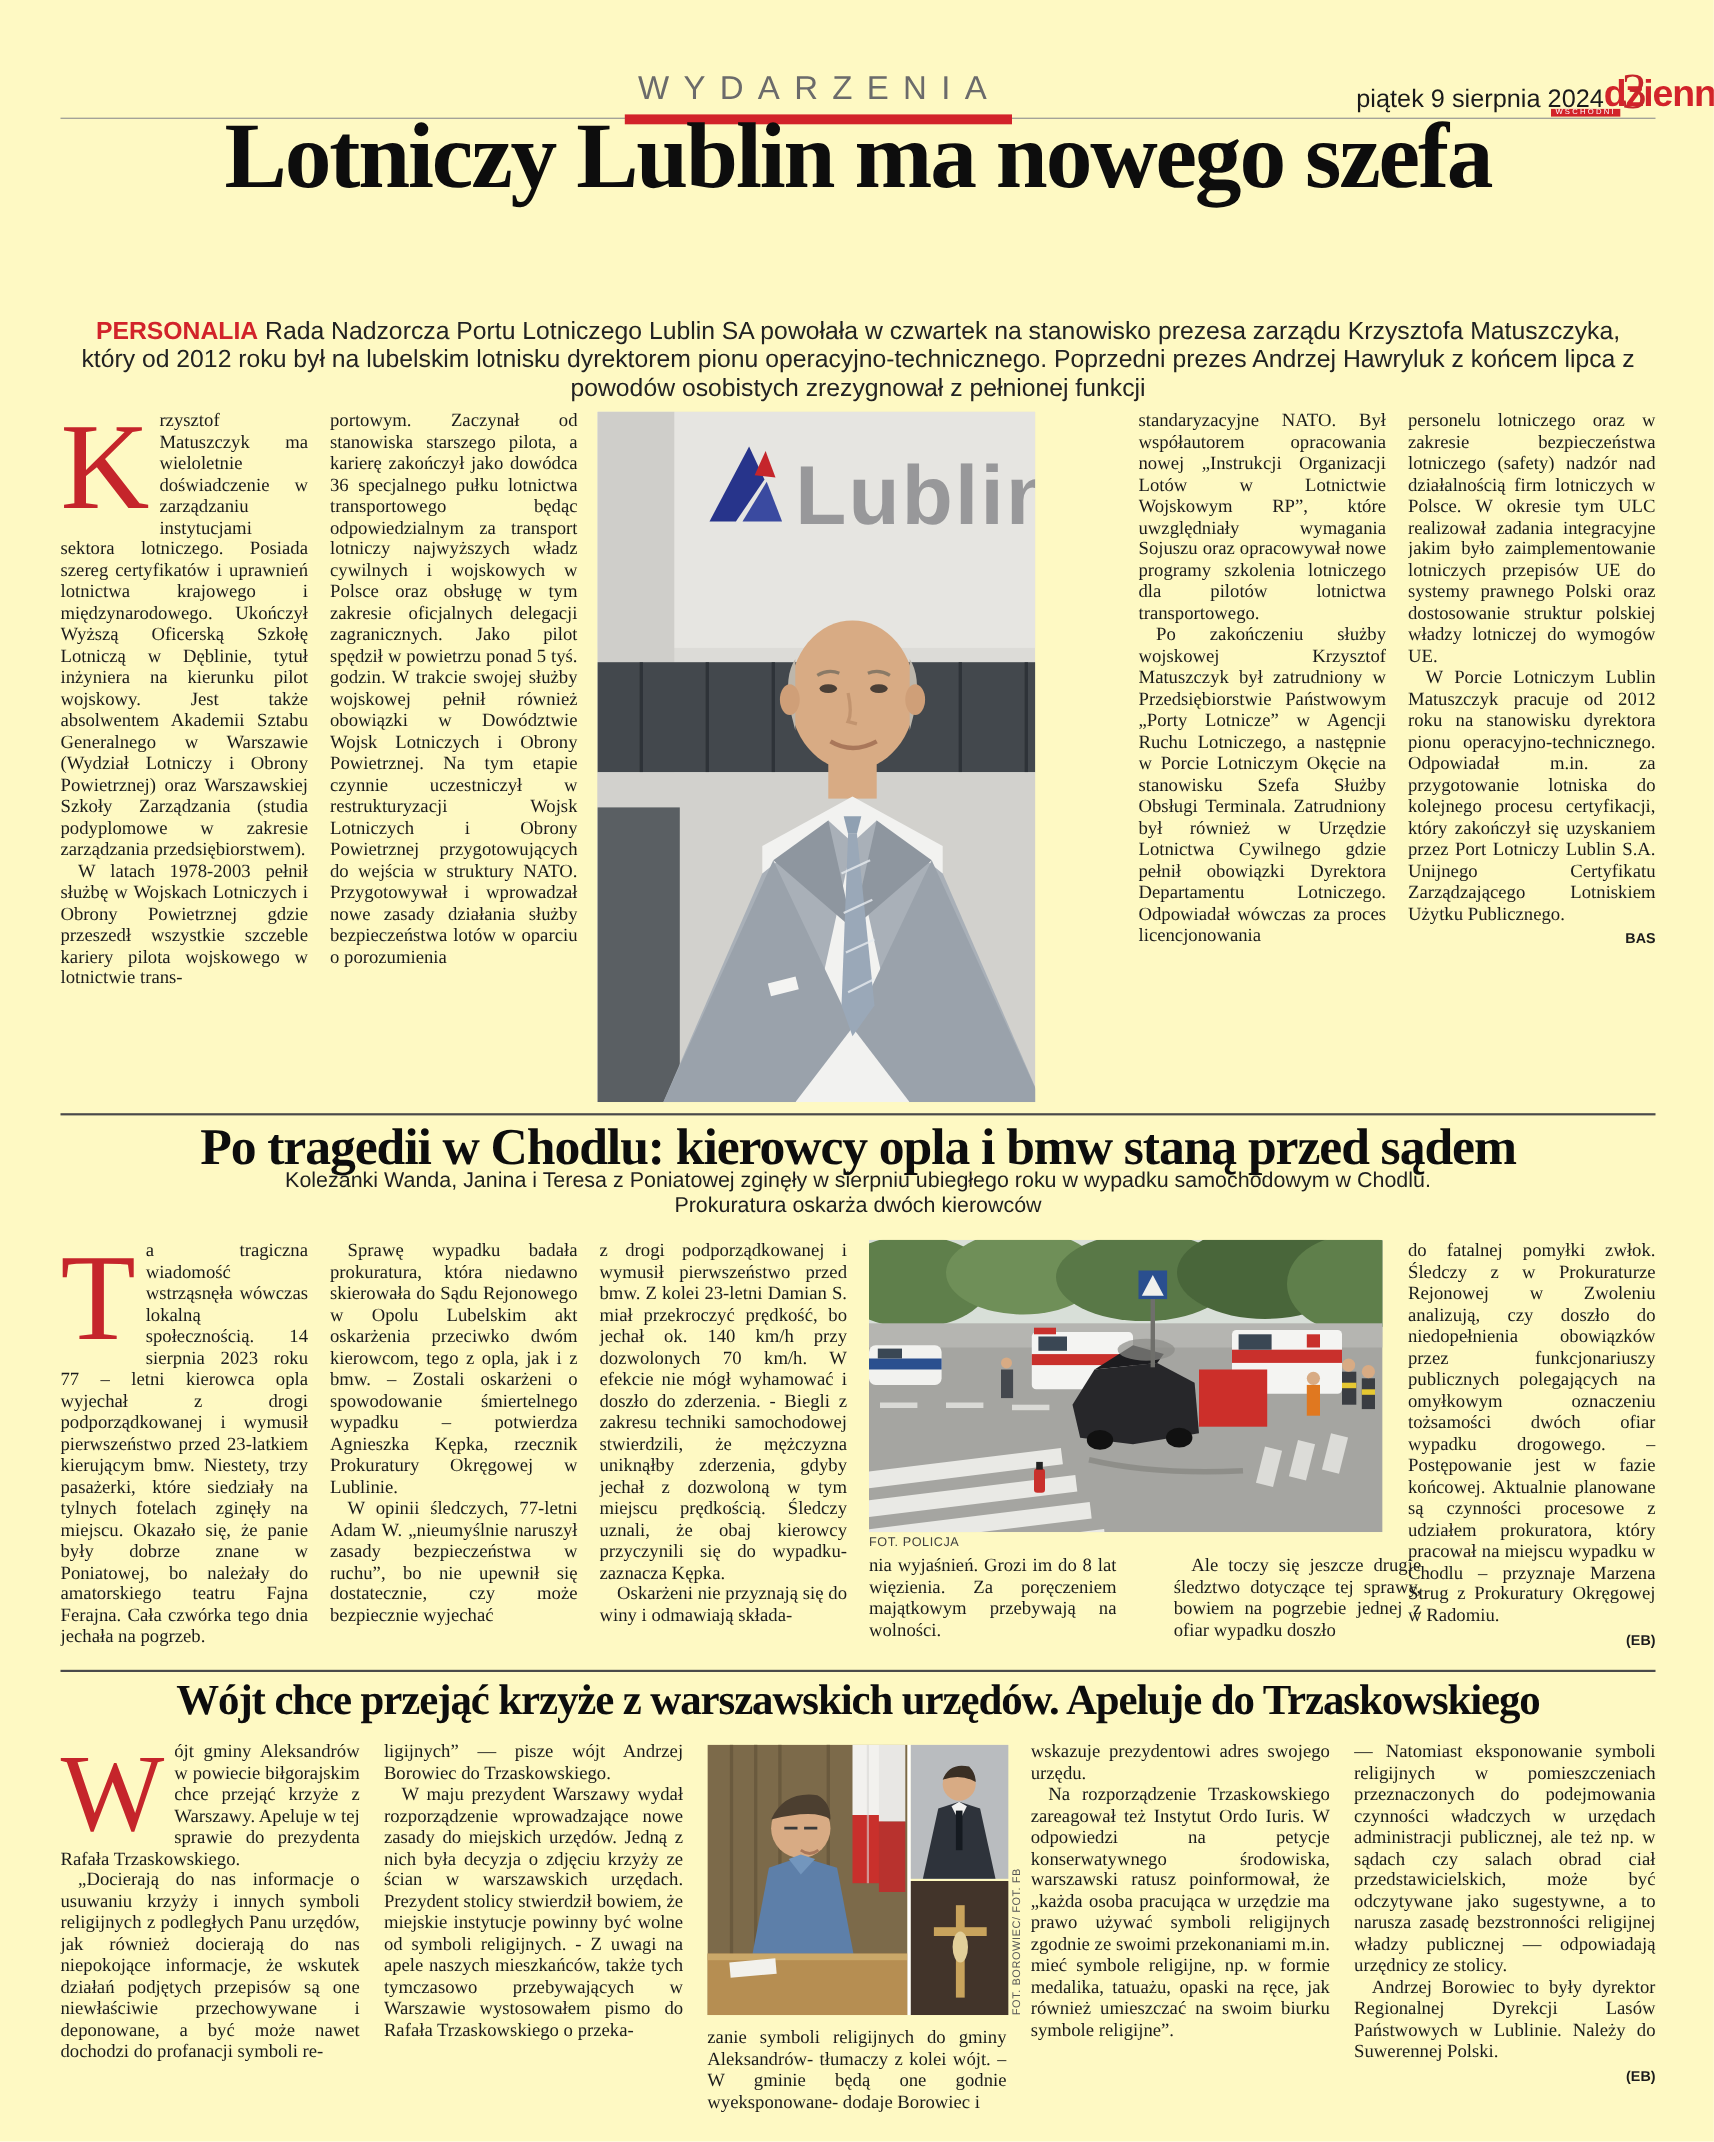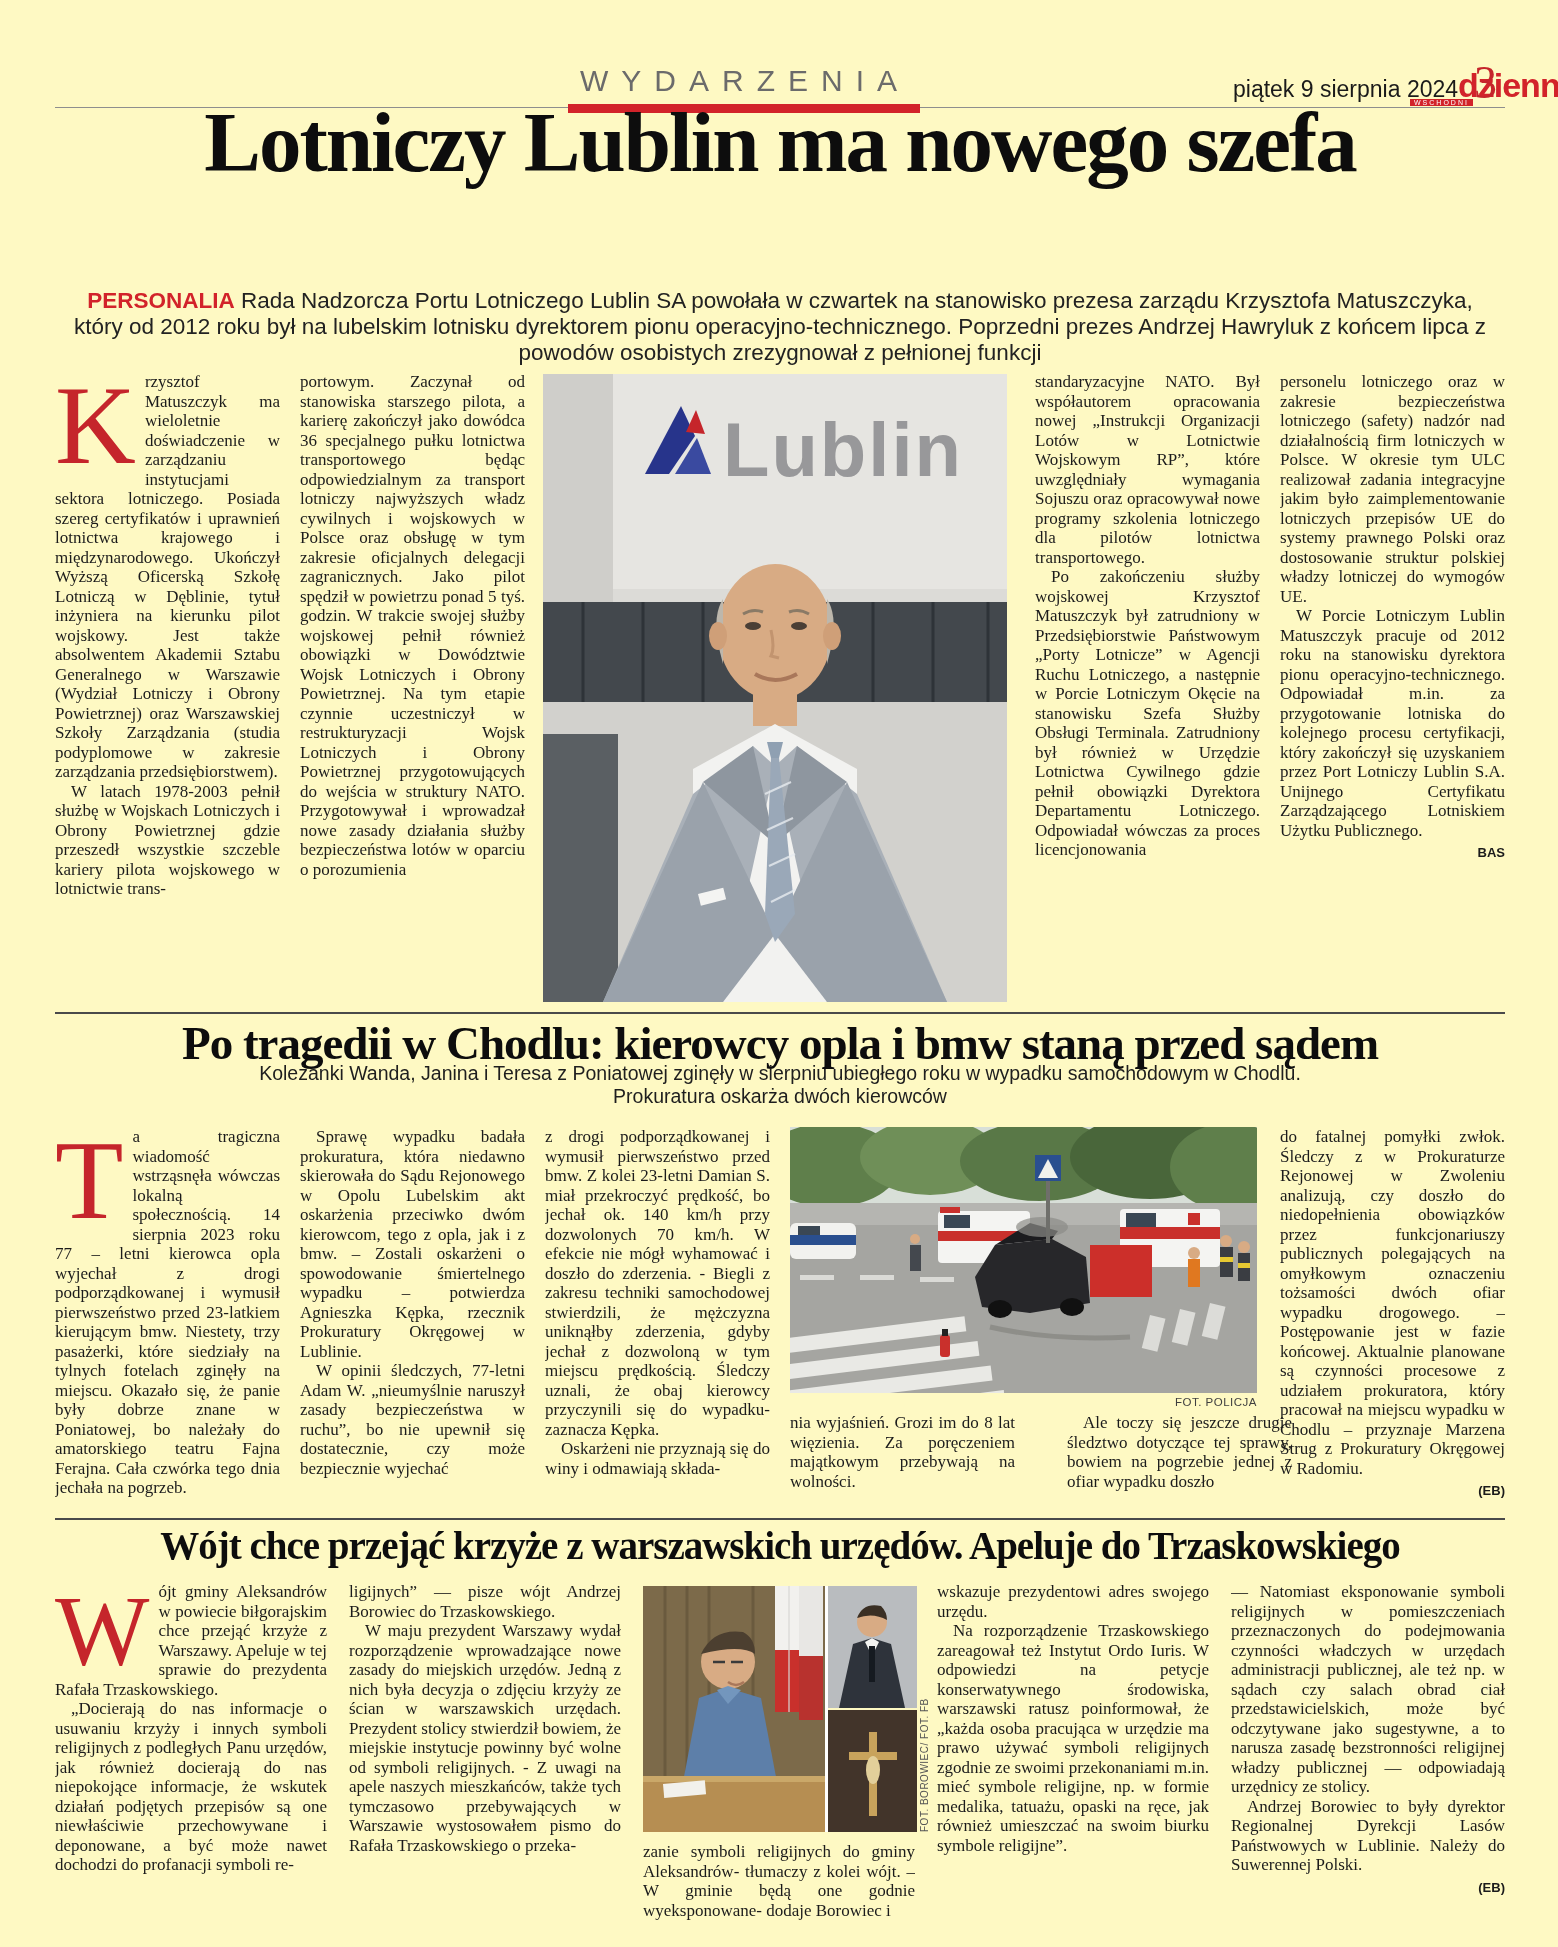--- a/index.html
+++ b/index.html
@@ -34,21 +34,21 @@
       line-height:19.5px;overflow:hidden;hyphens:auto;}
   .col p{margin:0;}
   .col p.ind{text-indent:16px;}
   .dropcap{float:left;font-family:"Liberation Serif",serif;color:#c5252b;
       font-size:112px;line-height:0.80;padding:9px 9px 0 0;}
   .byline{text-align:right;font-family:"Liberation Sans",sans-serif;font-weight:bold;
       font-size:13px;margin-top:3px;}
   .divider{position:absolute;background:#4a4a4a;height:2px;}
   .photo{position:absolute;overflow:hidden;}
   .caption{position:absolute;font-family:"Liberation Sans",sans-serif;font-size:11.5px;
-      color:#3f3f3f;text-align:right;letter-spacing:.5px;}
+      color:#3f3f3f;text-align:left;letter-spacing:.5px;}
   .vcap{position:absolute;writing-mode:vertical-rl;transform:rotate(180deg);
       font-family:"Liberation Sans",sans-serif;font-size:10px;color:#555;letter-spacing:.5px;}
 </style>
 </head>
 <body>
 
 <div class="page">
 
   <div class="hairline" style="left:55px;top:107px;width:1450px;"></div>
   <div class="section-title" style="left:555px;top:64px;width:380px;">WYDARZENIA</div>
@@ -69,21 +69,21 @@
 
   <div class="body-wrap" style="left:55px;top:372px;width:1450px;height:640px;">
     <div class="col" style="left:0;height:640px;">
       <p><span class="dropcap">K</span><span>rzysztof Matuszczyk ma wieloletnie doświadczenie w zarządzaniu instytucjami sektora lotniczego. Posiada szereg certyfikatów i uprawnień lotnictwa krajowego i międzynarodowego. Ukończył Wyższą Oficerską Szkołę Lotniczą w Dęblinie, tytuł inżyniera na kierunku pilot wojskowy. Jest także absolwentem Akademii Sztabu Generalnego w Warszawie (Wydział Lotniczy i Obrony Powietrznej) oraz Warszawskiej Szkoły Zarządzania (studia podyplomowe w zakresie zarządzania przedsiębiorstwem).</span></p>
       <p class="ind">W latach 1978-2003 pełnił służbę w Wojskach Lotniczych i Obrony Powietrznej gdzie przeszedł wszystkie szczeble kariery pilota wojskowego w lotnictwie trans-</p>
     </div>
     <div class="col" style="left:245px;height:640px;">
       <p>portowym. Zaczynał od stanowiska starszego pilota, a karierę zakończył jako dowódca 36 specjalnego pułku lotnictwa transportowego będąc odpowiedzialnym za transport lotniczy najwyższych władz cywilnych i wojskowych w Polsce oraz obsługę w tym zakresie oficjalnych delegacji zagranicznych. Jako pilot spędził w powietrzu ponad 5 tyś. godzin. W trakcie swojej służby wojskowej pełnił również obowiązki w Dowództwie Wojsk Lotniczych i Obrony Powietrznej. Na tym etapie czynnie uczestniczył w restrukturyzacji Wojsk Lotniczych i Obrony Powietrznej przygotowujących do wejścia w struktury NATO. Przygotowywał i wprowadzał nowe zasady działania służby bezpieczeństwa lotów w oparciu o porozumienia</p>
     </div>
 
-    <div class="photo" style="left:488px;top:2px;width:464px;height:628px;">
+    <div class="photo" style="left:488px;top:2px;width:398px;height:628px;">
       <svg width="470" height="628" viewBox="0 0 470 628" xmlns="http://www.w3.org/2000/svg">
         <rect x="0" y="0" width="470" height="628" fill="#dcdbd7"></rect>
         <rect x="0" y="0" width="470" height="215" fill="#e6e5e1"></rect>
         <rect x="0" y="0" width="70" height="628" fill="#cfcecA"></rect>
 
         <g>
           <polygon points="102,100 138,32 152,62 126,100" fill="#27348b"></polygon>
           <polygon points="132,100 154,64 168,100" fill="#3a4aa0"></polygon>
           <polygon points="143,58 153,36 162,60" fill="#c5252b"></polygon>
         </g>

